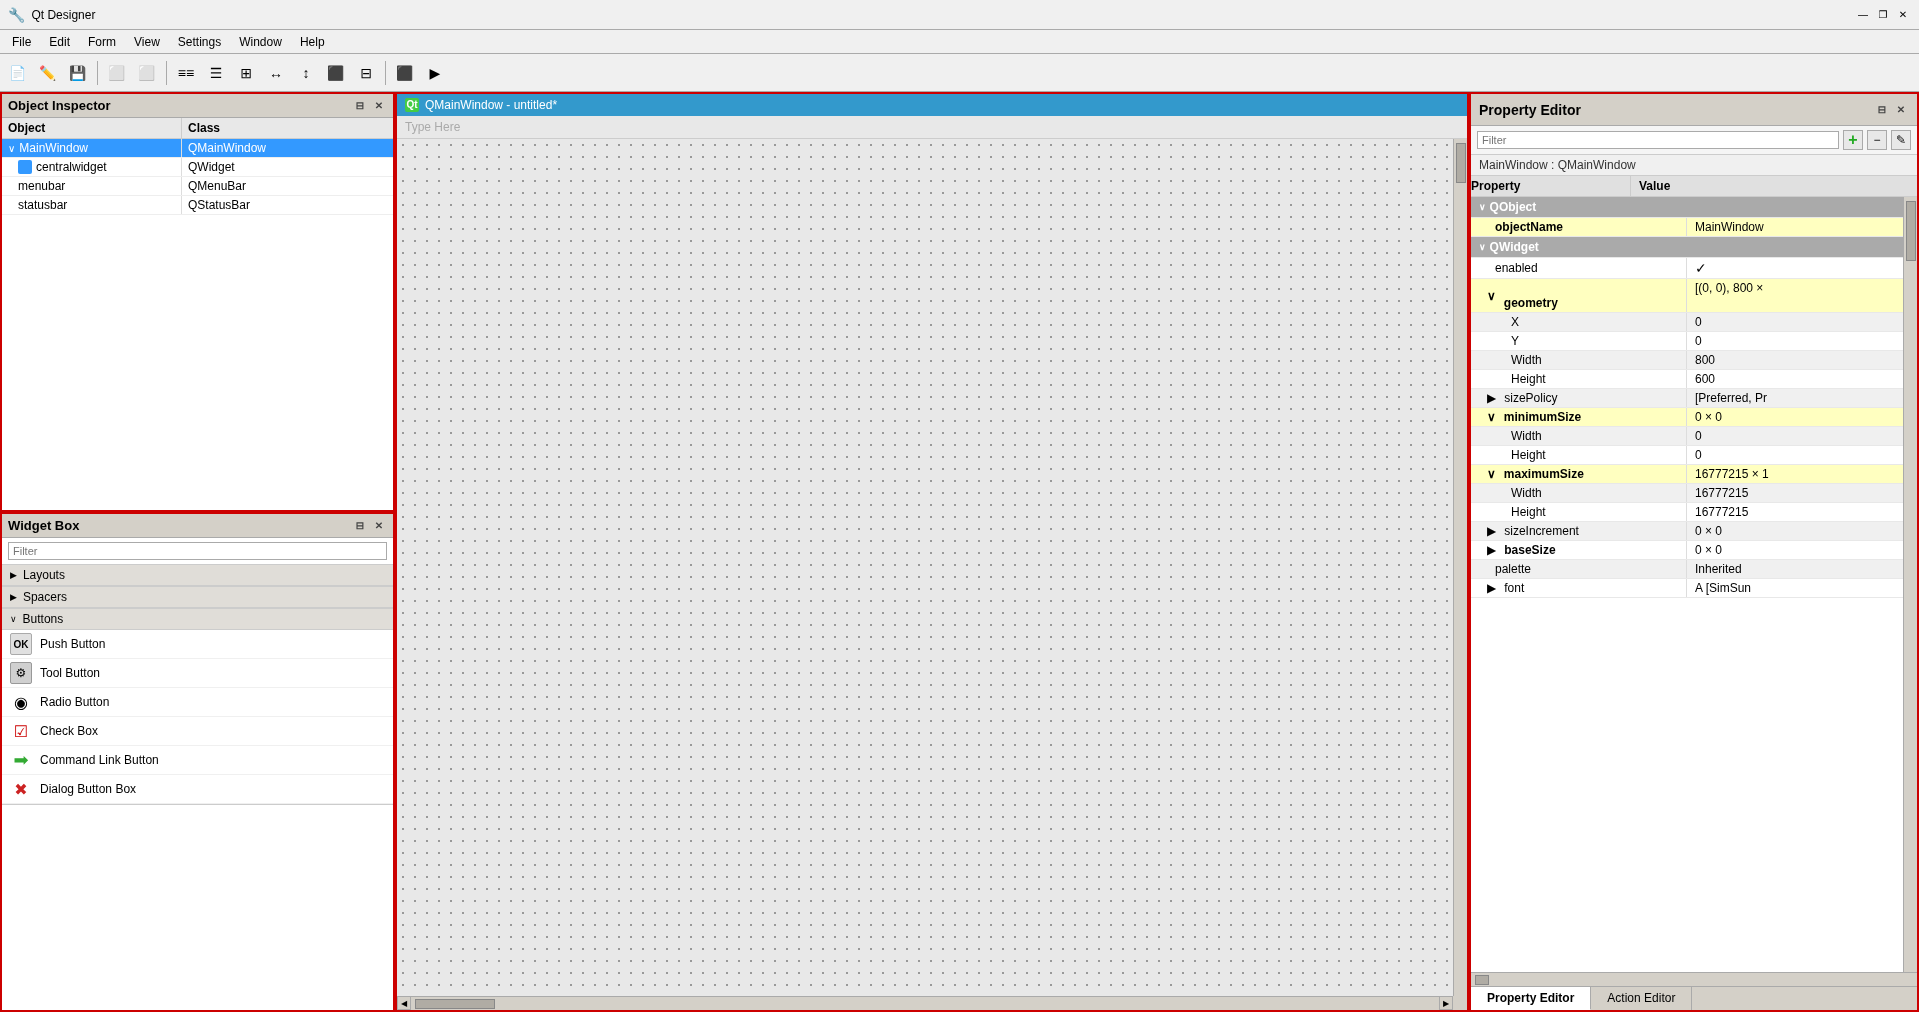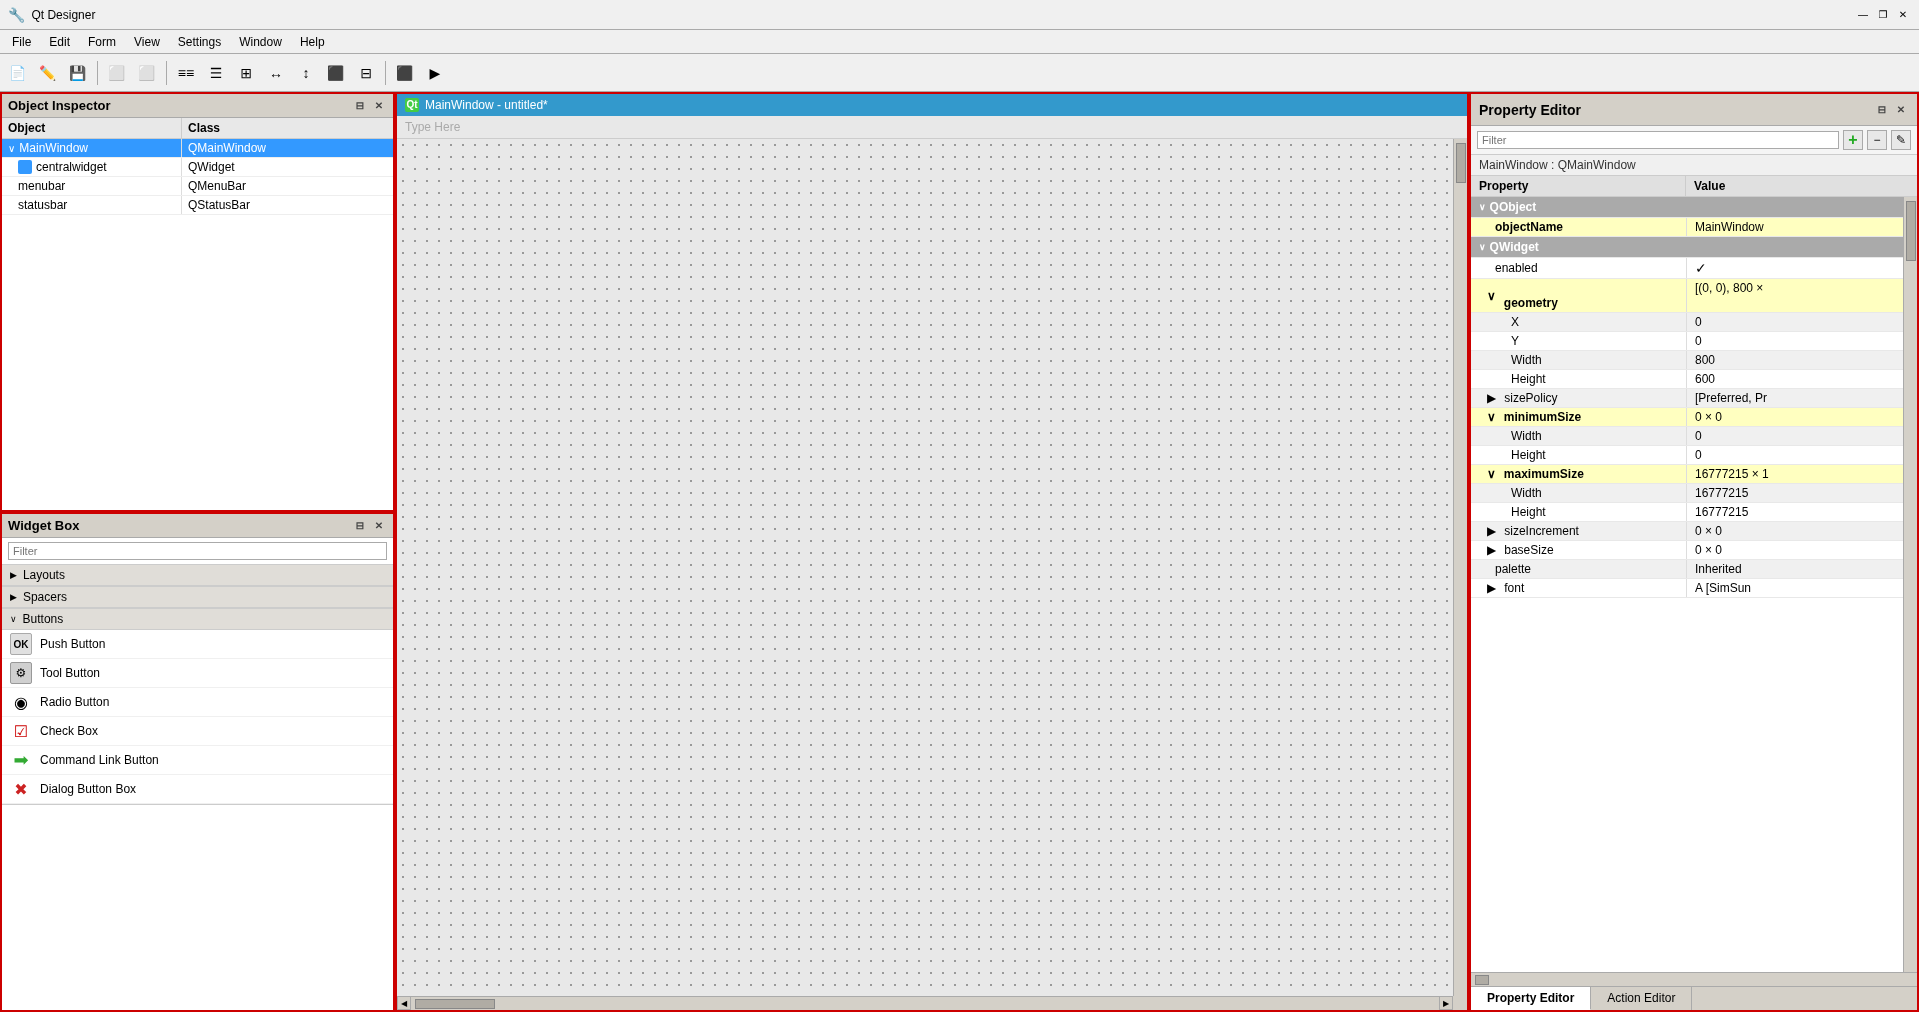--- a/index.html
+++ b/index.html
@@ -399,22 +399,22 @@
       background: #f0f0f0;
       color: #333;
     }
     .pe-table-header {
       display: flex;
       background: #e0e0e0;
       border-bottom: 1px solid #ccc;
       font-weight: bold;
     }
     .pe-th-property {
-      width: 215px;
-      padding: 3px 8px;
+      width: 160px;
+      padding: 3px 0;
       border-right: 1px solid #ccc;
       font-size: 12px;
     }
     .pe-th-value {
       flex: 1;
       padding: 3px 8px;
       font-size: 12px;
     }
     .pe-rows {
       flex: 1;
@@ -657,21 +657,21 @@
           <div class="wb-item-icon" style="font-size:16px; color:#cc2222;">✖</div>
           <span>Dialog Button Box</span>
         </div>
       </div>
     </div>
   </div>
 
   <div class="center-canvas">
     <div class="canvas-titlebar">
       <span class="canvas-qt-icon">Qt</span>
-      <span>MainWindow - untitled*</span>
+      <span>QMainWindow - untitled*</span>
     </div>
     <div class="canvas-menu-area">
       <span style="color:#aaa;">Type Here</span>
     </div>
     <div class="canvas-content">
       <div class="canvas-dot-area" style="flex:1;"></div>
       <div class="canvas-scrollbar-v">
         <div class="scrollbar-thumb-v"></div>
       </div>
     </div>
@@ -828,21 +828,21 @@
           <div class="pe-cell-prop">
             <span style="padding-left:8px;">▶</span>
             <span style="padding-left:4px;text-align:center;">sizeIncrement</span>
           </div>
           <div class="pe-cell-val">0 × 0</div>
         </div>
 
         <div class="pe-row">
           <div class="pe-cell-prop">
             <span style="padding-left:8px;">▶</span>
-            <span style="padding-left:4px;">baseSize</span>
+            <span style="padding-left:4px;font-weight:bold;">baseSize</span>
           </div>
           <div class="pe-cell-val">0 × 0</div>
         </div>
 
         <div class="pe-row alt">
           <div class="pe-cell-prop">
             <span style="padding-left:16px;">palette</span>
           </div>
           <div class="pe-cell-val">Inherited</div>
         </div>

